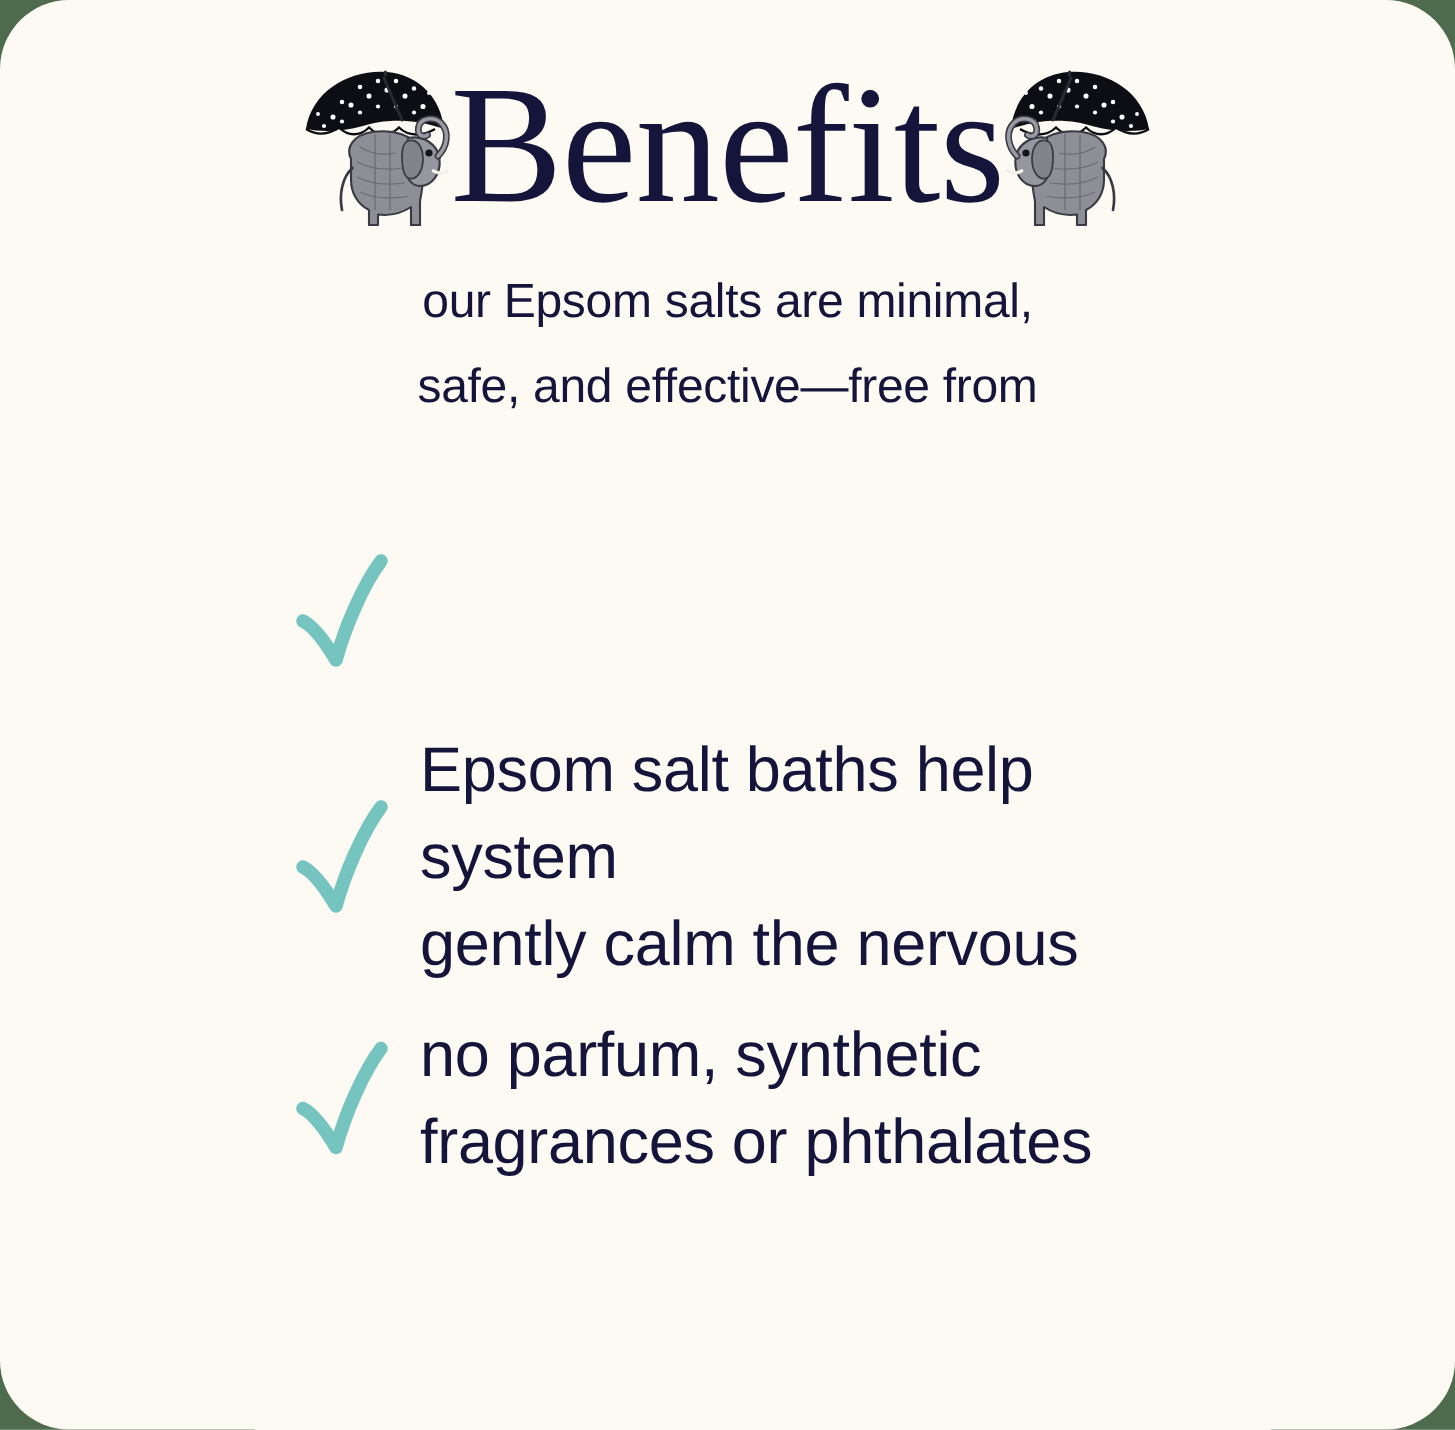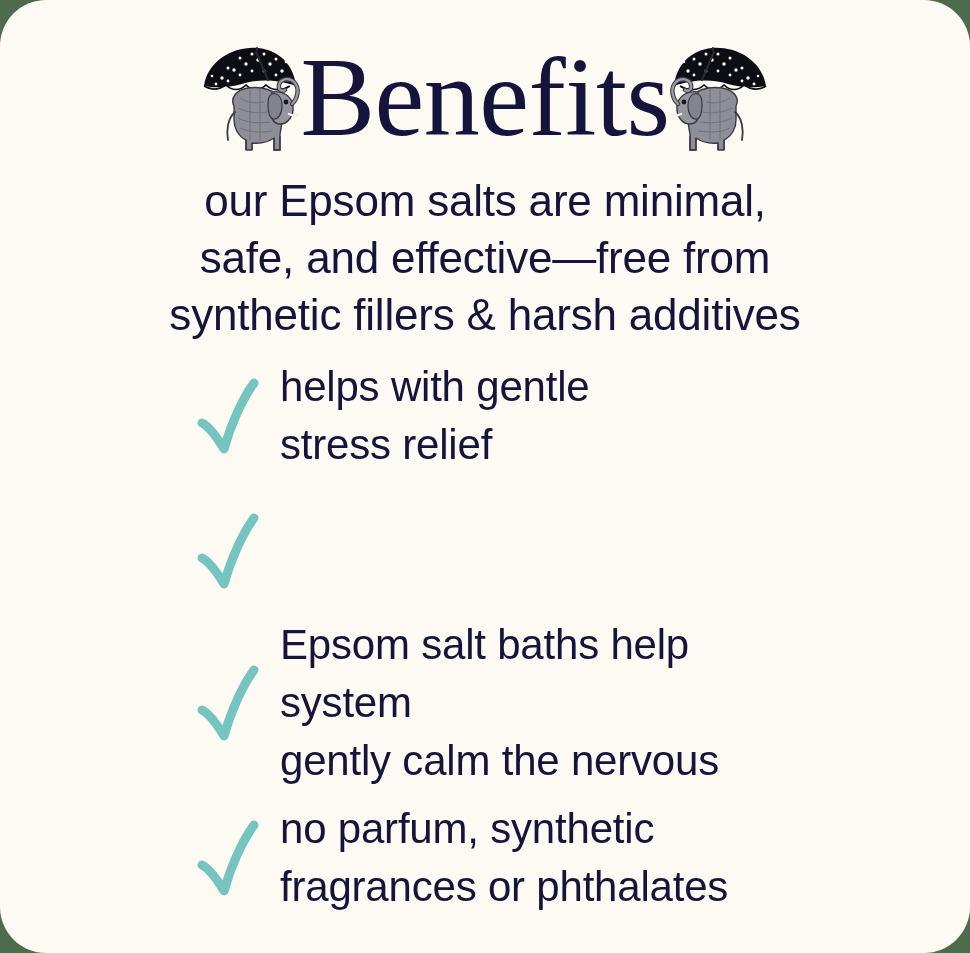--- a/index.html
+++ b/index.html
@@ -53,21 +53,21 @@
   }
 
   
   .subtitle {
     position: absolute;
     left: 0;
     top: 172px;
     width: 970px;
     text-align: center;
     color: #15143A;
-    font-size: 44px;
+    font-size: 32px;
     line-height: 57px;
     font-stretch: condensed;
     letter-spacing: -0.2px;
   }
   .subtitle .line { display: block; }
 
   
   .benefits {
     position: absolute;
     left: 196px;
@@ -209,34 +209,24 @@
         <path d="M56 50 L56 100"></path>
         <path d="M66 49 L66 100"></path>
       </g>
     </svg>
 
   </div>
 
   <div class="subtitle">
     <span class="line">our Epsom salts are minimal,</span>
     <span class="line">safe, and effective—free from</span>
-    <span class="line">synthetic fillers &amp; harsh additives</span>
   </div>
 
   <div class="benefits">
 
-    <div class="benefit">
-      <svg class="check" viewBox="0 0 74 100">
-        <path d="M6 58 C14 62 22 74 28 84 C34 62 46 34 58 18" fill="none" stroke="#76C4BF" stroke-width="9" stroke-linecap="round" stroke-linejoin="round"></path>
-      </svg>
-      <div class="benefit-text">
-        <span class="line">helps with gentle</span>
-        <span class="line">stress relief</span>
-      </div>
-    </div>
 
     <div class="benefit">
       <svg class="check" viewBox="0 0 74 100">
         <path d="M6 58 C14 62 22 74 28 84 C34 62 46 34 58 18" fill="none" stroke="#76C4BF" stroke-width="9" stroke-linecap="round" stroke-linejoin="round"></path>
       </svg>
     </div>
 
     <div class="benefit">
       <svg class="check" viewBox="0 0 74 100">
         <path d="M6 58 C14 62 22 74 28 84 C34 62 46 34 58 18" fill="none" stroke="#76C4BF" stroke-width="9" stroke-linecap="round" stroke-linejoin="round"></path>

